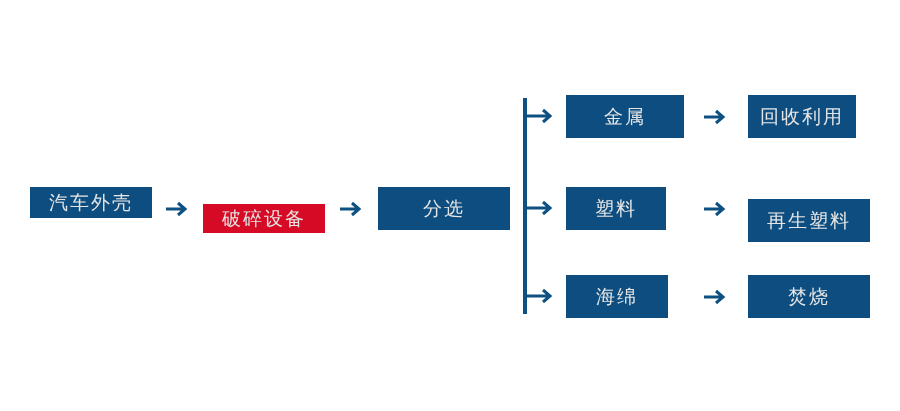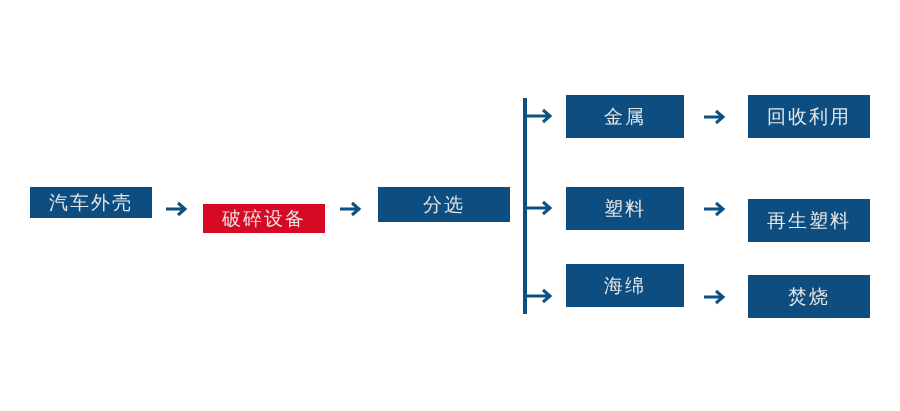--- a/index.html
+++ b/index.html
@@ -72,21 +72,21 @@
   <div class="node-box red" style="left:203px; top:204px; width:122px; height:29px;">
     <span>破碎设备</span>
   </div>
 
   <div class="arrow-h" style="left:339px; top:199px;">
     <svg viewBox="0 0 26 20" xmlns="http://www.w3.org/2000/svg">
       <path d="M1 10 H18 M13 4 L20 10 L13 16" fill="none" stroke="#0d5081" stroke-width="3"></path>
     </svg>
   </div>
 
-  <div class="node-box blue" style="left:378px; top:187px; width:132px; height:35px;">
+  <div class="node-box blue" style="left:378px; top:187px; width:132px; height:43px;">
     <span>分选</span>
   </div>
 
   <div class="bus-line" style="left:523px; top:98px; width:4px; height:216px;"></div>
 
   <div class="branch-arrow" style="left:526px; top:106px;">
     <svg viewBox="0 0 30 20" xmlns="http://www.w3.org/2000/svg">
       <path d="M0 10 H22 M17 4 L24 10 L17 16" fill="none" stroke="#0d5081" stroke-width="3"></path>
     </svg>
   </div>
@@ -94,51 +94,51 @@
   <div class="node-box blue" style="left:566px; top:95px; width:118px; height:43px;">
     <span>金属</span>
   </div>
 
   <div class="arrow-h" style="left:703px; top:107px;">
     <svg viewBox="0 0 26 20" xmlns="http://www.w3.org/2000/svg">
       <path d="M1 10 H18 M13 4 L20 10 L13 16" fill="none" stroke="#0d5081" stroke-width="3"></path>
     </svg>
   </div>
 
-  <div class="node-box blue" style="left:748px; top:95px; width:122px; height:43px;">
+  <div class="node-box blue" style="left:748px; top:95px; width:108px; height:43px;">
     <span>回收利用</span>
   </div>
 
   <div class="branch-arrow" style="left:526px; top:198px;">
     <svg viewBox="0 0 30 20" xmlns="http://www.w3.org/2000/svg">
       <path d="M0 10 H22 M17 4 L24 10 L17 16" fill="none" stroke="#0d5081" stroke-width="3"></path>
     </svg>
   </div>
 
-  <div class="node-box blue" style="left:566px; top:187px; width:118px; height:43px;">
+  <div class="node-box blue" style="left:566px; top:187px; width:100px; height:43px;">
     <span>塑料</span>
   </div>
 
   <div class="arrow-h" style="left:703px; top:199px;">
     <svg viewBox="0 0 26 20" xmlns="http://www.w3.org/2000/svg">
       <path d="M1 10 H18 M13 4 L20 10 L13 16" fill="none" stroke="#0d5081" stroke-width="3"></path>
     </svg>
   </div>
 
   <div class="node-box blue" style="left:748px; top:187px; width:122px; height:43px;margin-top:12px;">
     <span>再生塑料</span>
   </div>
 
   <div class="branch-arrow" style="left:526px; top:286px;">
     <svg viewBox="0 0 30 20" xmlns="http://www.w3.org/2000/svg">
       <path d="M0 10 H22 M17 4 L24 10 L17 16" fill="none" stroke="#0d5081" stroke-width="3"></path>
     </svg>
   </div>
 
-  <div class="node-box blue" style="left:566px; top:264px; width:118px; height:43px;">
+  <div class="node-box blue" style="left:566px; top:275px; width:102px; height:43px;">
     <span>海绵</span>
   </div>
 
   <div class="arrow-h" style="left:703px; top:287px;">
     <svg viewBox="0 0 26 20" xmlns="http://www.w3.org/2000/svg">
       <path d="M1 10 H18 M13 4 L20 10 L13 16" fill="none" stroke="#0d5081" stroke-width="3"></path>
     </svg>
   </div>
 
   <div class="node-box blue" style="left:748px; top:275px; width:122px; height:43px;align-items:center;">

